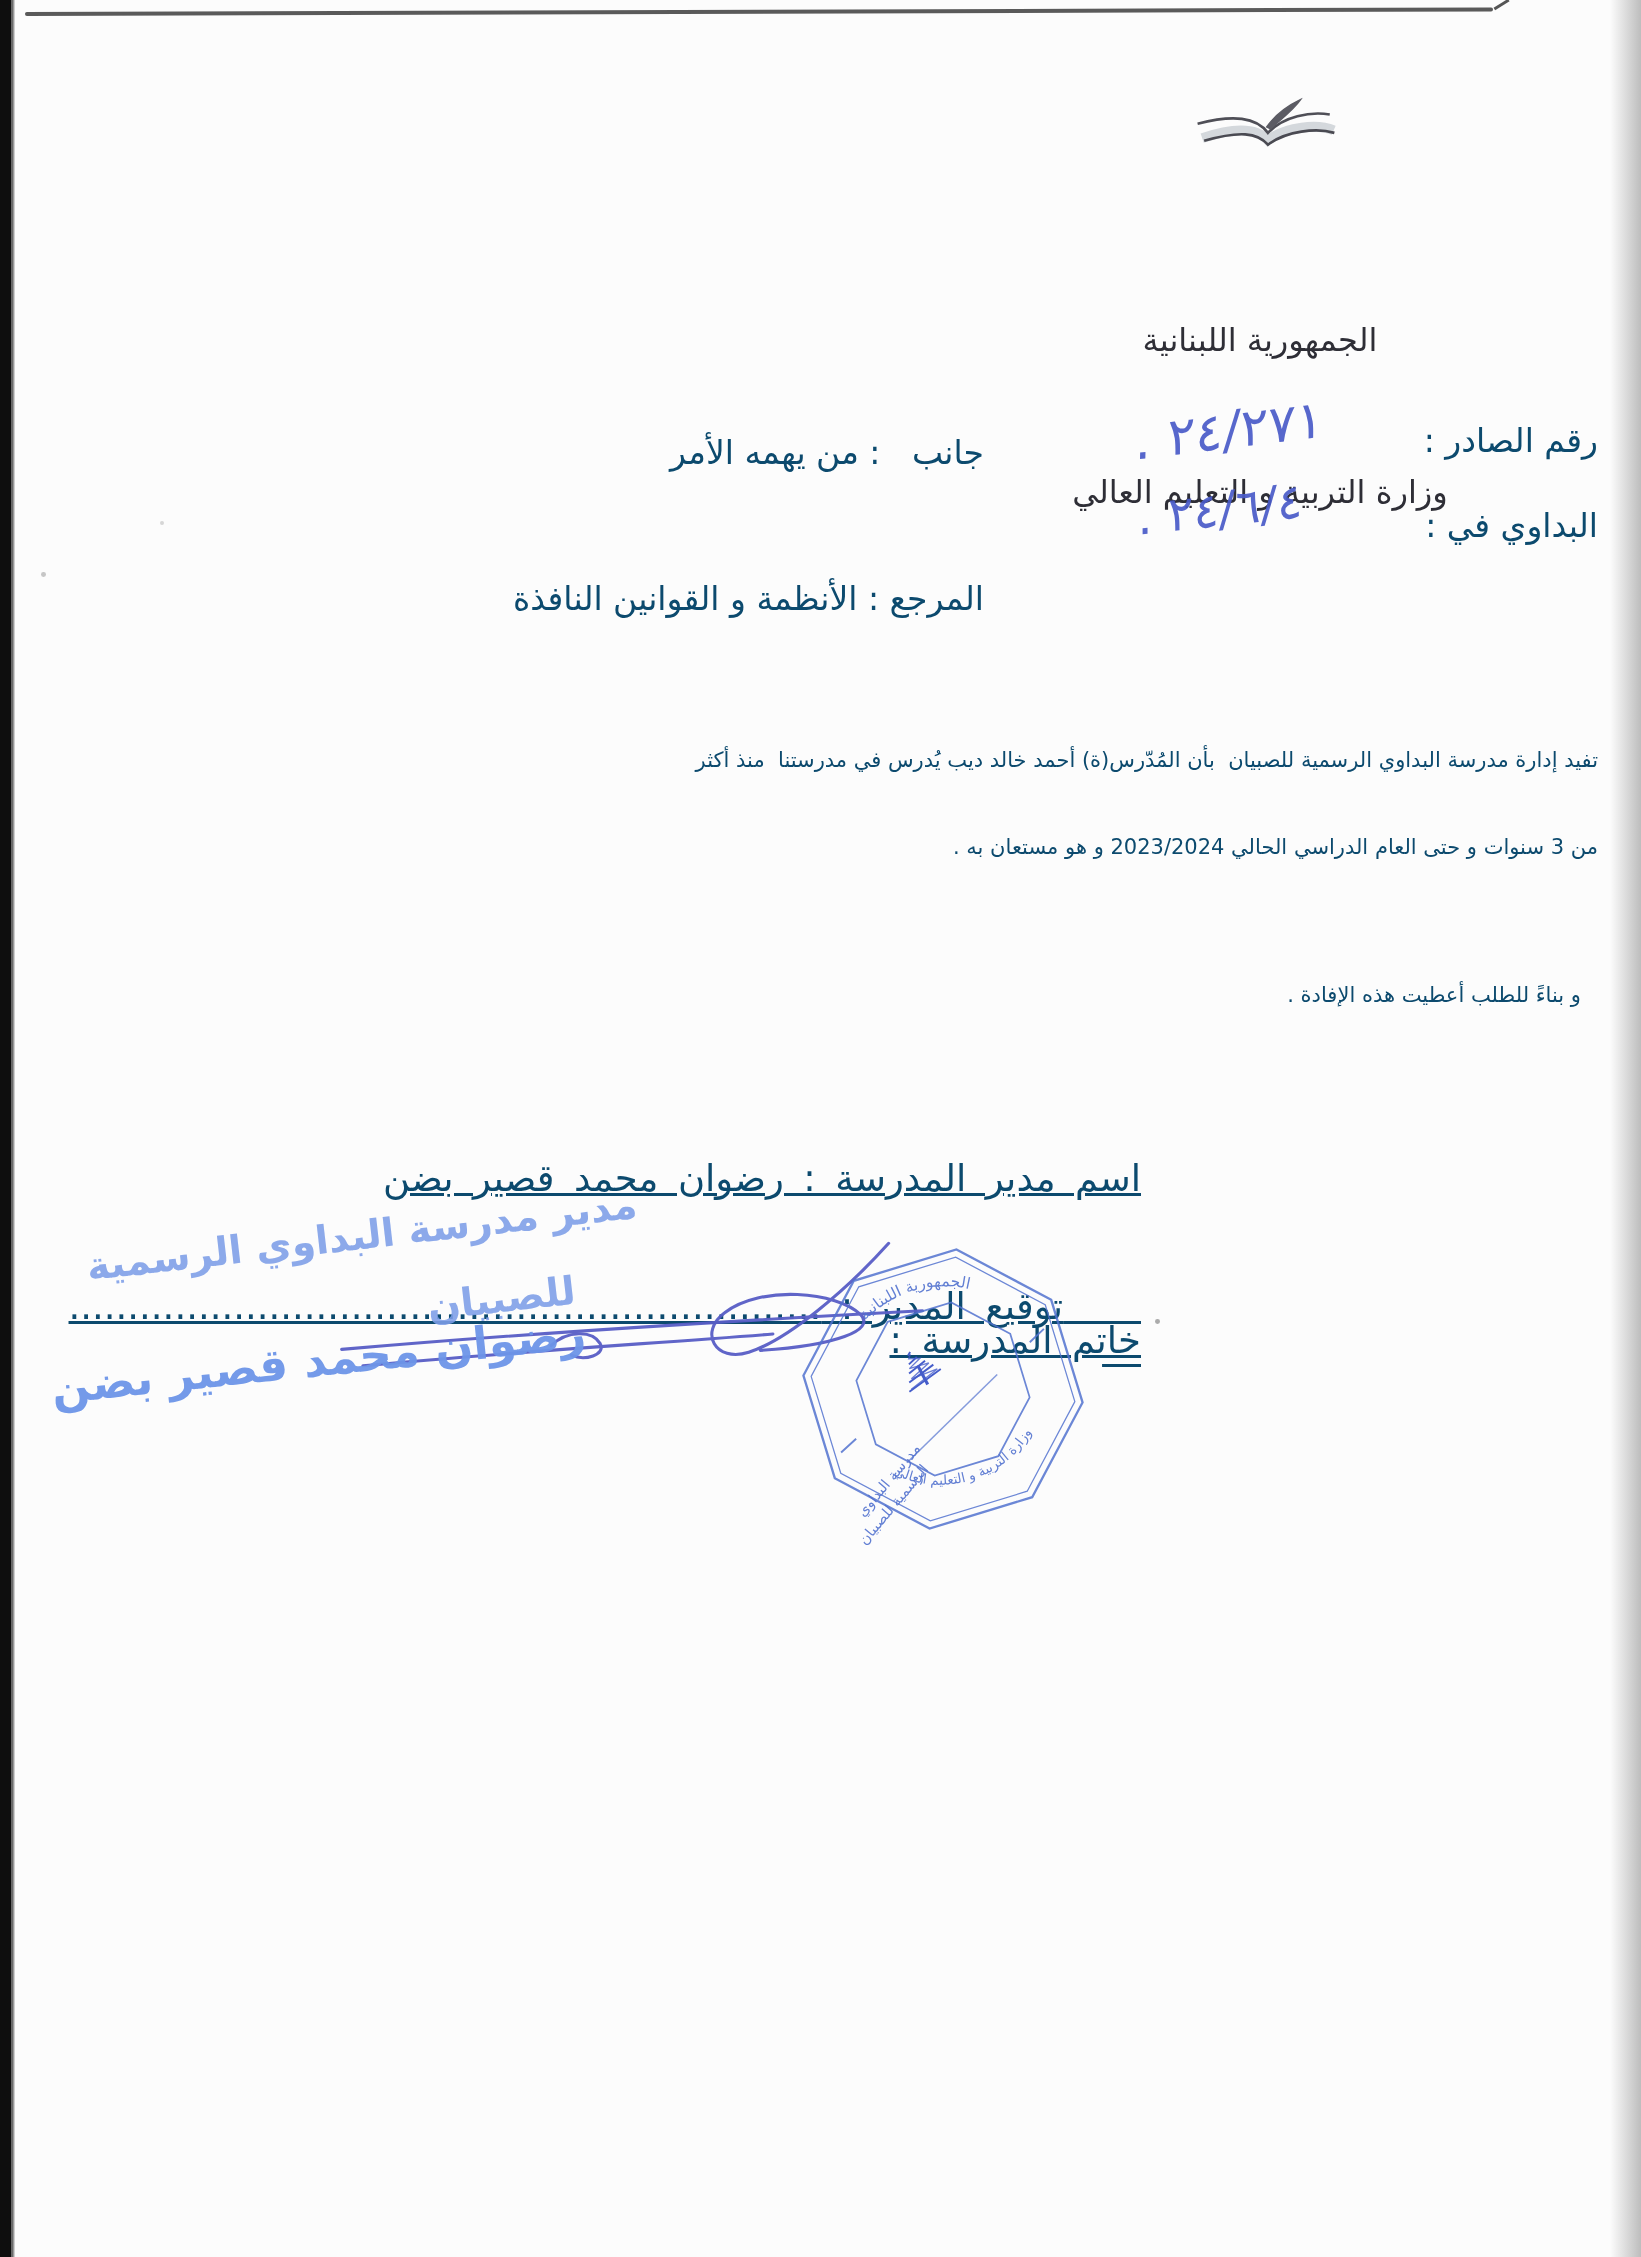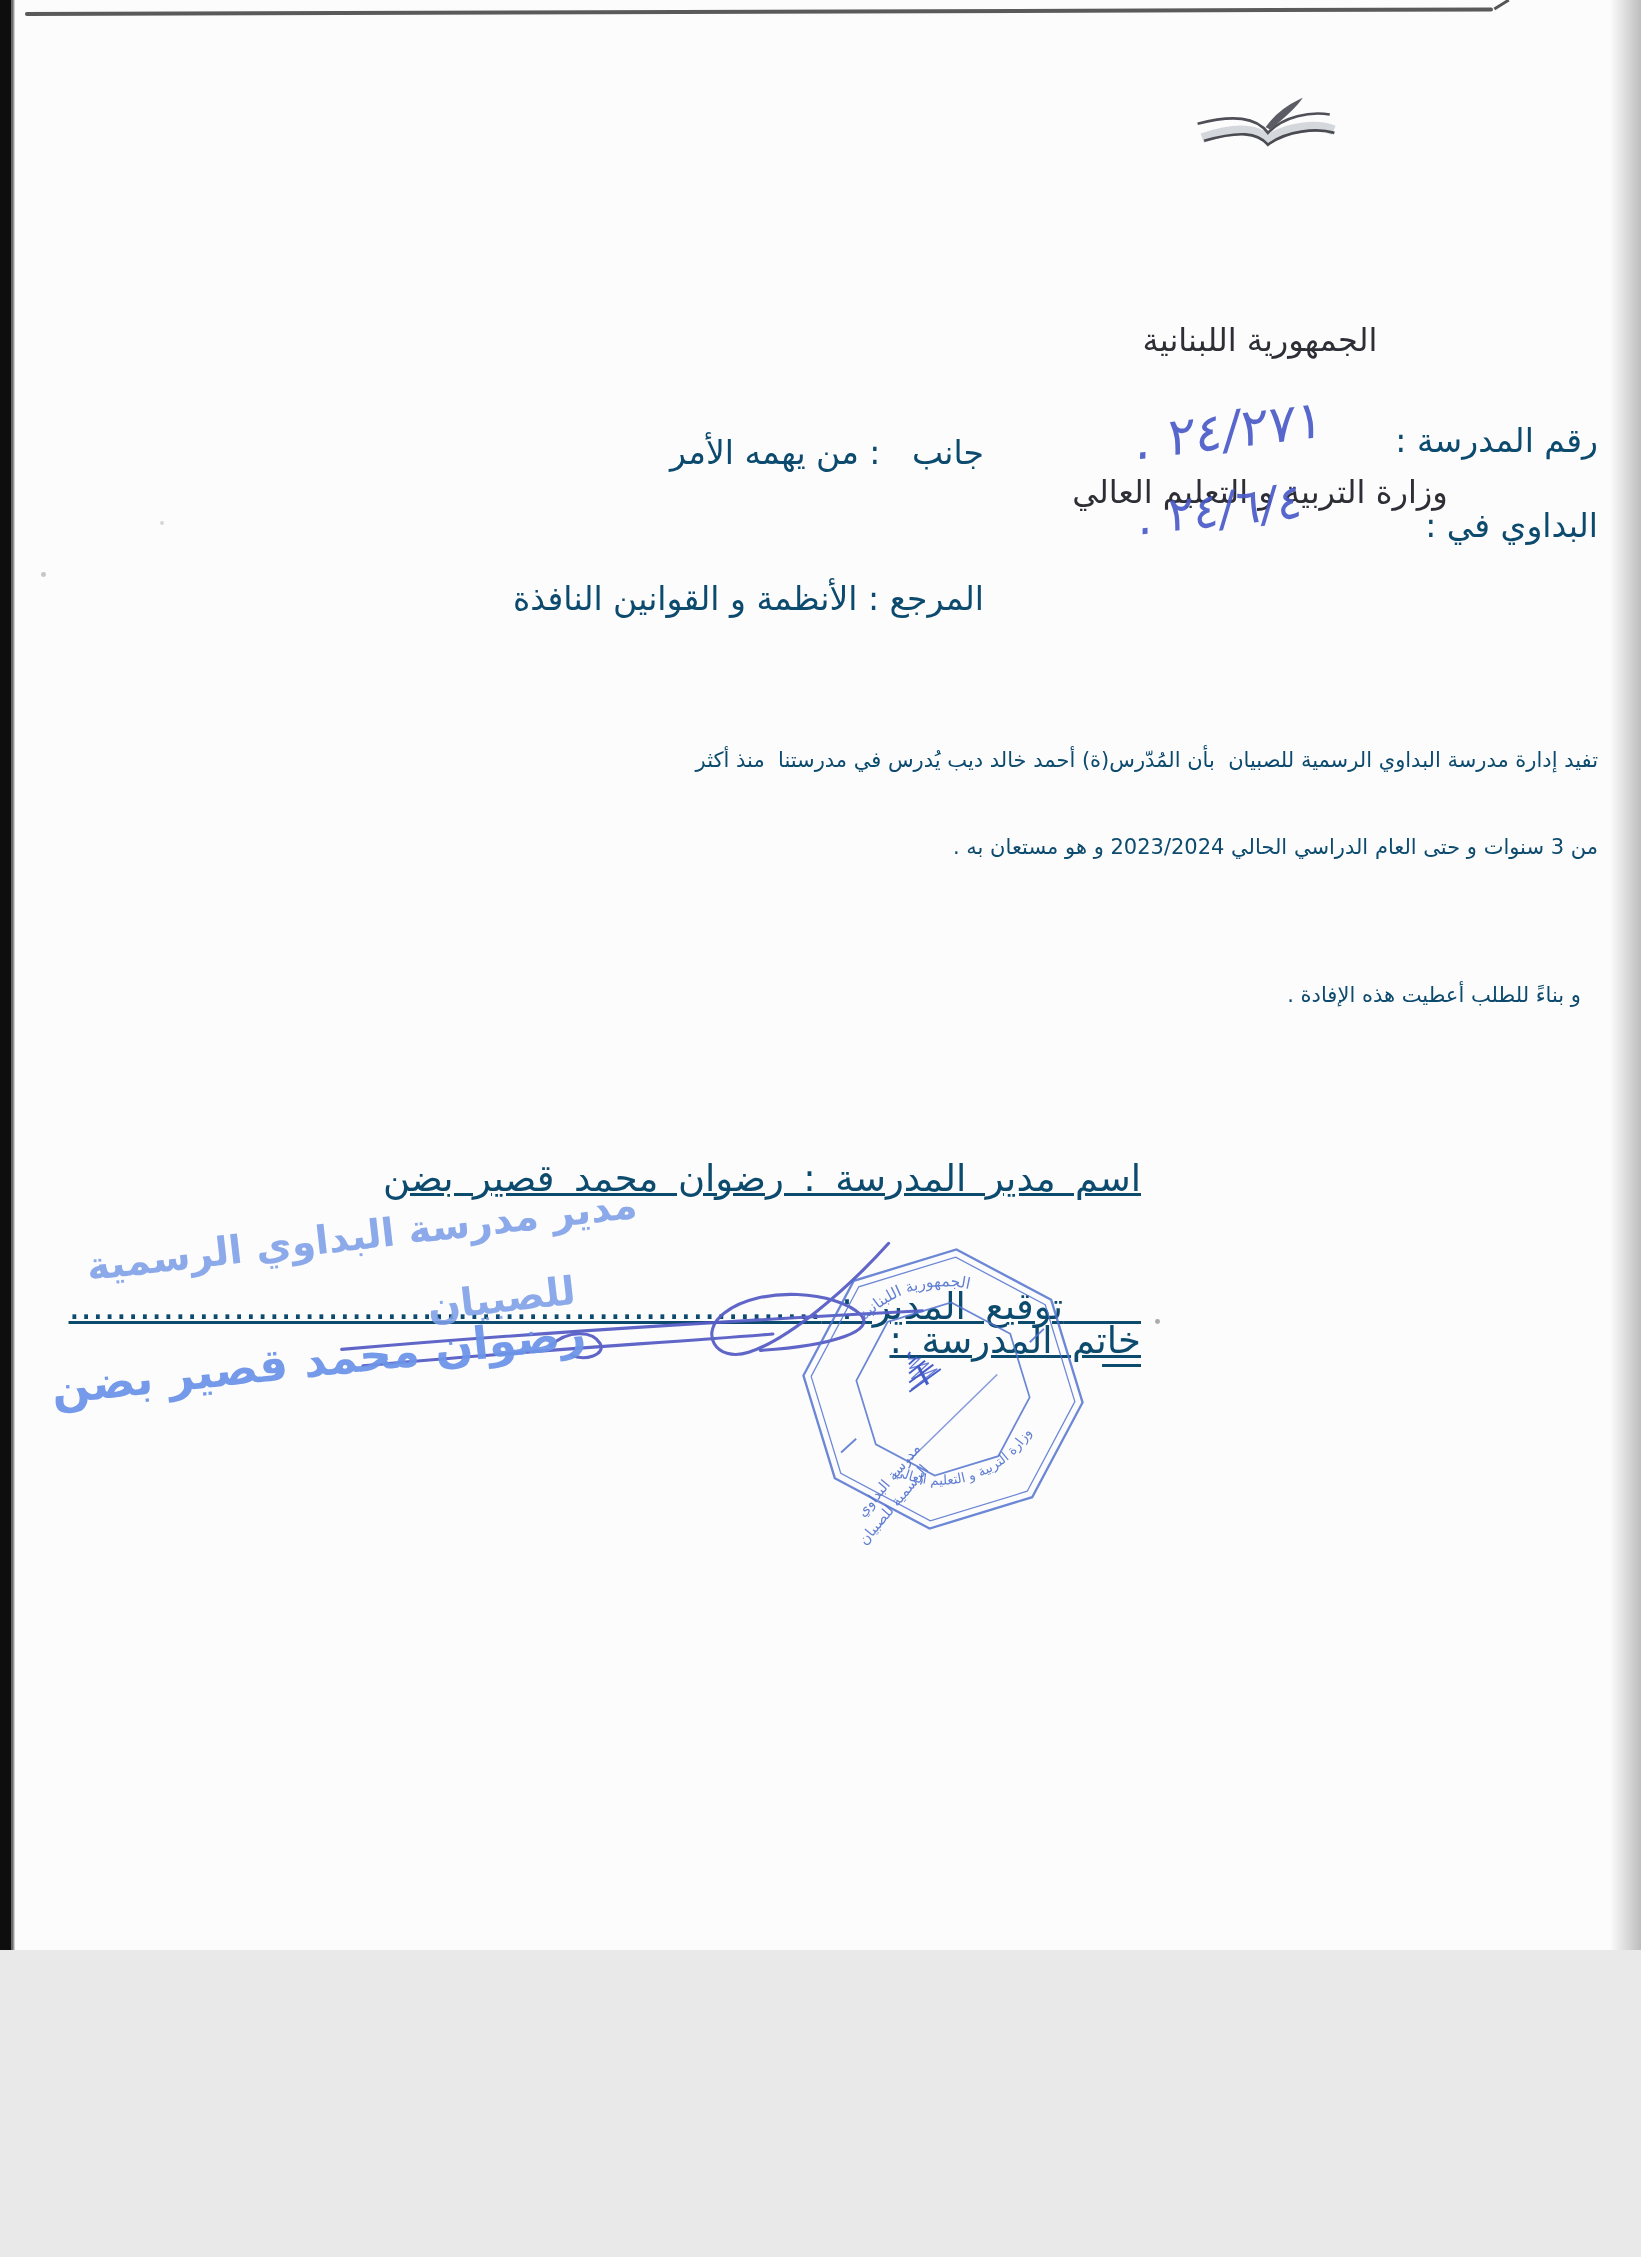--- a/index.html
+++ b/index.html
@@ -1,17 +1,17 @@
 <!DOCTYPE html>
 <html lang="ar"><head>
 <meta charset="utf-8">
 <style>
   html,body{margin:0;padding:0;background:#e9e9e9;}
   .page{
-    position:relative;width:1641px;height:1950px;overflow:hidden;
+    position:relative;width:1641px;height:2257px;overflow:hidden;
     background:#fcfcfc;
     font-family:"DejaVu Sans",sans-serif;
     color:#2e2e36;direction:rtl;
   }
   .line{position:absolute;white-space:pre;font-size:33px;color:#0c4a6e;text-align:right;}
   .body-text{font-size:21px;}
   .hdr{position:absolute;left:1038px;top:214px;width:444px;text-align:center;
        font-size:32px;line-height:1.58;white-space:pre;}
   .handw{position:absolute;direction:ltr;unicode-bidi:isolate;white-space:pre;
          color:#4a5bc8;opacity:.92;}
@@ -59,21 +59,21 @@
       <path d="M 55,78 C 108,63 136,65 152,84 C 180,63 226,58 253,66" fill="none" stroke="#4a4a52" stroke-width="4"></path>
       <path d="M 150,57 C 161,41 181,25 202,15 C 191,31 170,47 156,60 Z" fill="#5c5c64" stroke="#5c5c64" stroke-width="2"></path>
     </svg>
   </div>
 
   <div class="hdr">
     <div>الجمهورية اللبنانية</div>
     <div>وزارة التربية و التعليم العالي</div>
   </div>
 
-  <div class="line" style="right:43px;top:421px;">رقم المدرسة :</div>
+  <div class="line" style="right:43px;top:421px;">رقم الصادر :</div>
   <div class="handw hw-issue">. ٢٤/٢٧١</div>
 
   <div class="line" style="right:43px;top:506px;">البداوي في :</div>
   <div class="handw hw-date">. ٢٤/٦/٤</div>
 
   <div class="line" style="right:657px;top:433px;">جانب   : من يهمه الأمر</div>
   <div class="line" style="right:657px;top:579px;">المرجع : الأنظمة و القوانين النافذة</div>
 
   <div class="line body-text" style="right:43px;top:748px;">تفيد إدارة مدرسة البداوي الرسمية للصبيان  بأن المُدّرس(ة) أحمد خالد ديب يُدرس في مدرستنا  منذ أكثر</div>
   <div class="line body-text" style="right:43px;top:835px;">من 3 سنوات و حتى العام الدراسي الحالي 2023/2024 و هو مستعان به .</div>

